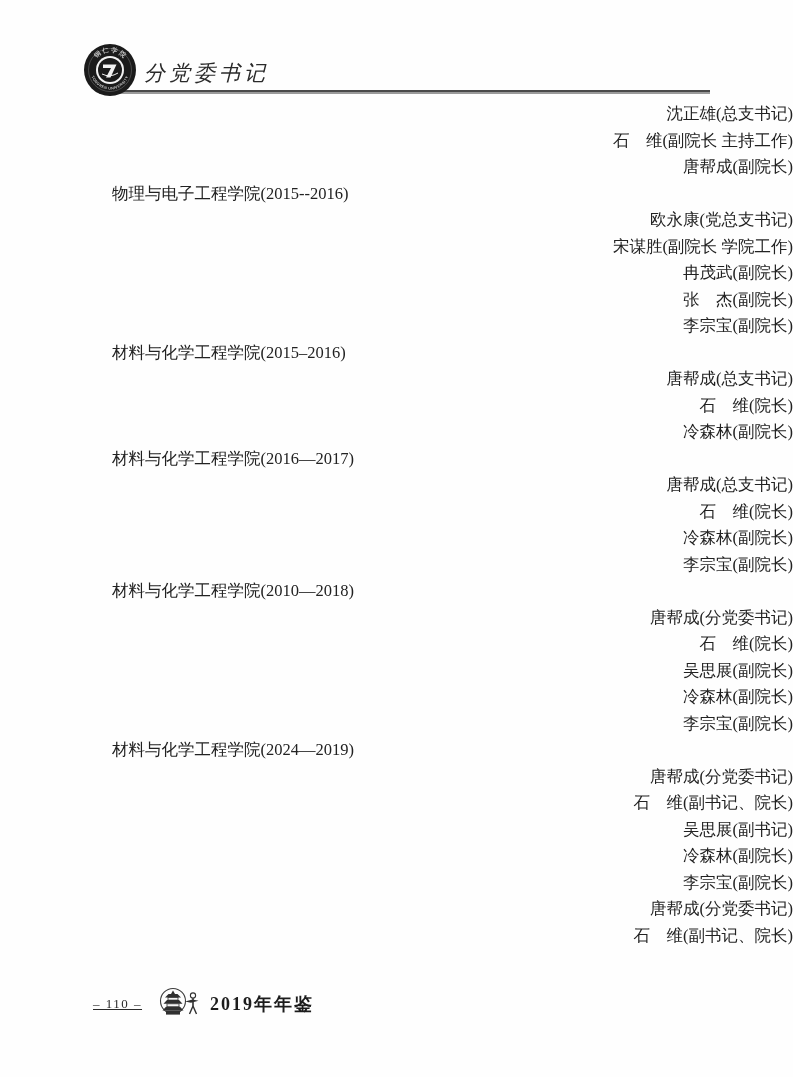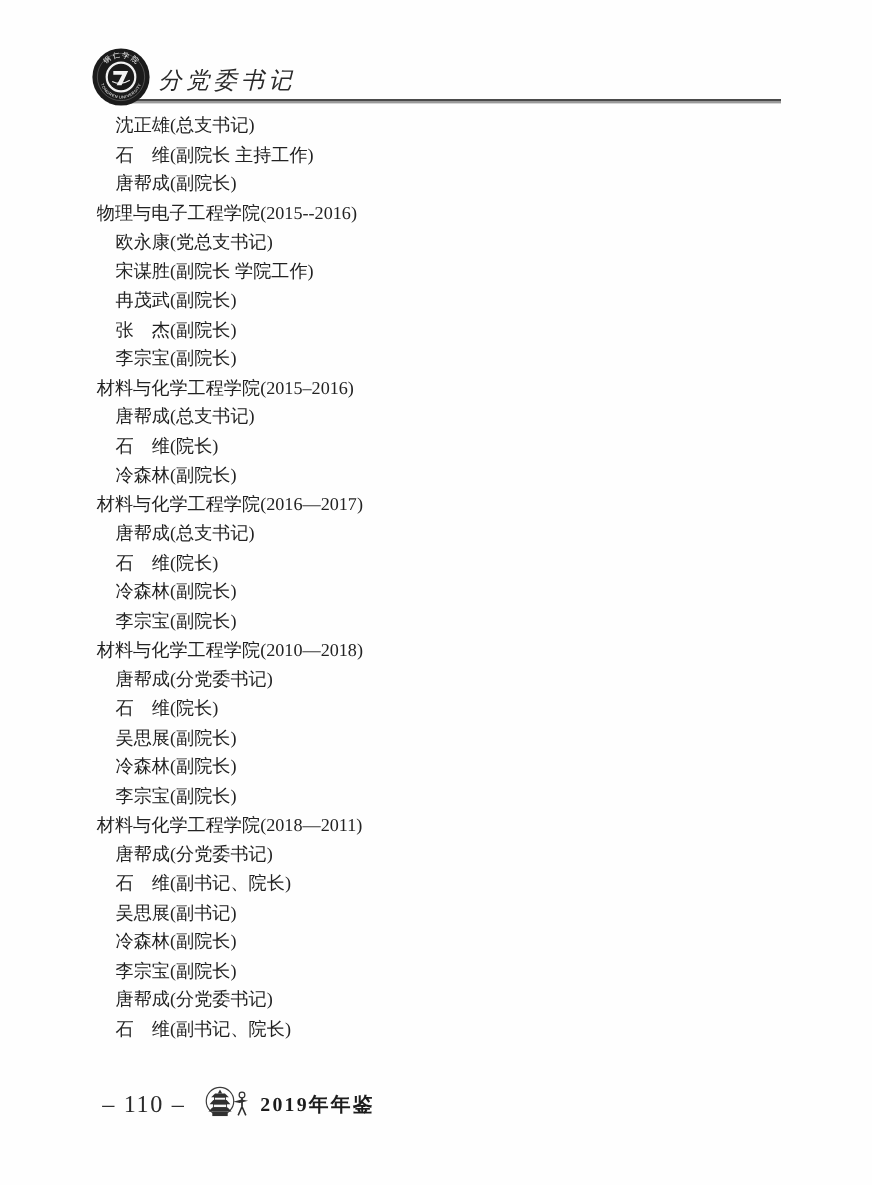--- a/index.html
+++ b/index.html
@@ -31,30 +31,30 @@
   
   .directory {
     position: absolute; left: 0; top: 101px; width: 793px;
   }
   .row {
     height: 26.5px; line-height: 26.5px;
     font-size: 16.5px;
     white-space: pre;
     color: #222222;
   }
-  .row.heading { padding-left: 60px; margin-left: 28px; }
-  .row.entry   { padding-left: 105px; }
+  .row.heading { padding-left: 112px; }
+  .row.entry   { padding-left: 105px; text-align: right; }
 
   
   .footer {
     position: absolute; left: 93px; top: 987px; height: 34px;
     display: flex; align-items: center;
   }
   .page-number {
-    font-size: 22px; letter-spacing: 1.5px; color: #2a2a2a;
+    font-size: 13px; letter-spacing: 1.5px; color: #2a2a2a; text-decoration: underline;
   }
   .footer-icon { margin-left: 16px; width: 46px; height: 36px; }
   .yearbook-label {
     margin-left: 6px;
     font-size: 18px; font-weight: bold; 
     letter-spacing: 2px; color: #1c1c1c;
   }
 </style>
 </head>
 <body>
@@ -102,21 +102,21 @@
       <div class="row entry">唐帮成(总支书记)</div>
       <div class="row entry">石　维(院长)</div>
       <div class="row entry">冷森林(副院长)</div>
       <div class="row entry">李宗宝(副院长)</div>
       <div class="row heading">材料与化学工程学院(2010—2018)</div>
       <div class="row entry">唐帮成(分党委书记)</div>
       <div class="row entry">石　维(院长)</div>
       <div class="row entry">吴思展(副院长)</div>
       <div class="row entry">冷森林(副院长)</div>
       <div class="row entry">李宗宝(副院长)</div>
-      <div class="row heading">材料与化学工程学院(2018—2011)</div>
+      <div class="row heading">材料与化学工程学院(2024—2019)</div>
       <div class="row entry">唐帮成(分党委书记)</div>
       <div class="row entry">石　维(副书记、院长)</div>
       <div class="row entry">吴思展(副书记)</div>
       <div class="row entry">冷森林(副院长)</div>
       <div class="row entry">李宗宝(副院长)</div>
       <div class="row entry">唐帮成(分党委书记)</div>
       <div class="row entry">石　维(副书记、院长)</div>
     </div>
 
   <div class="footer">

